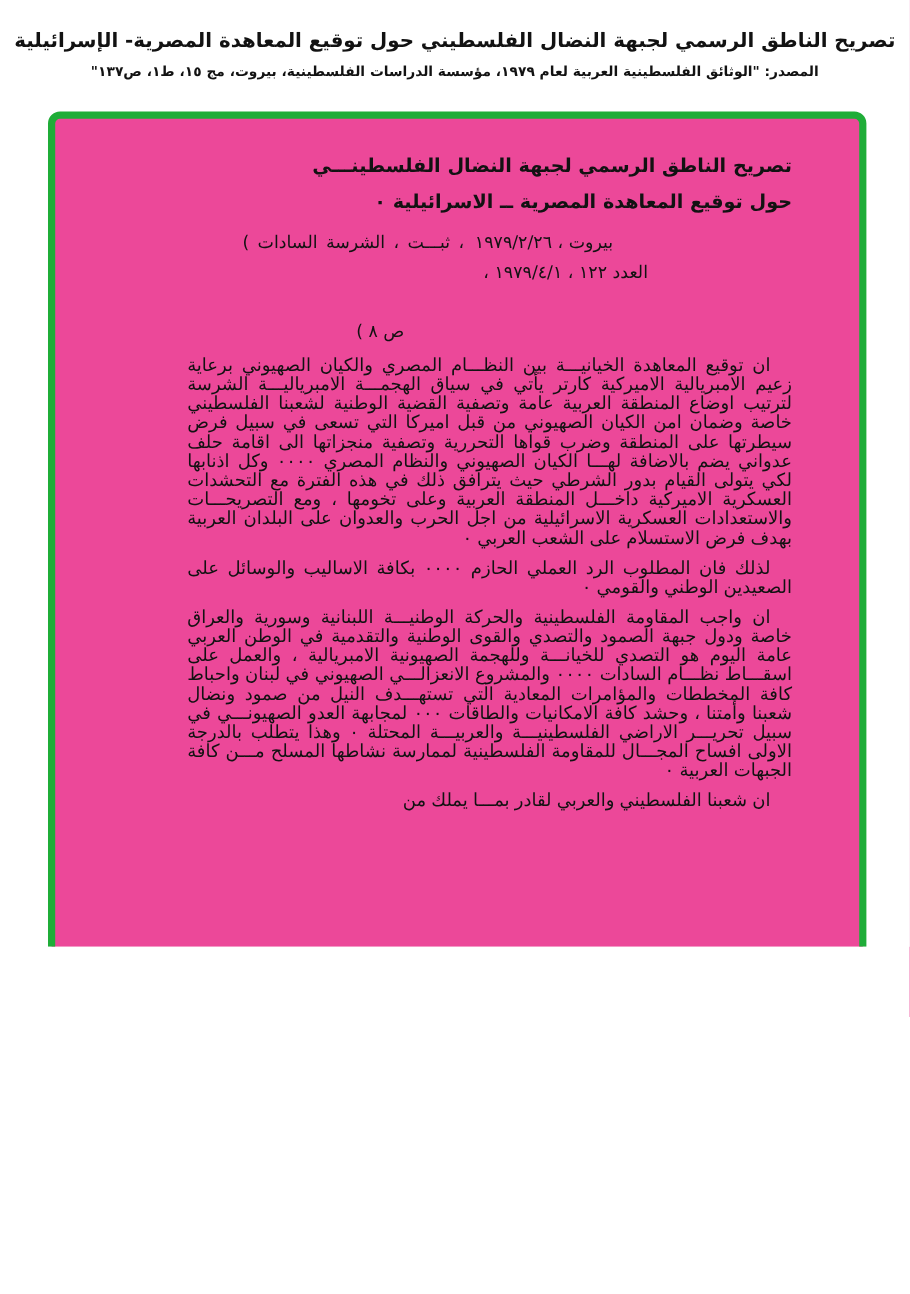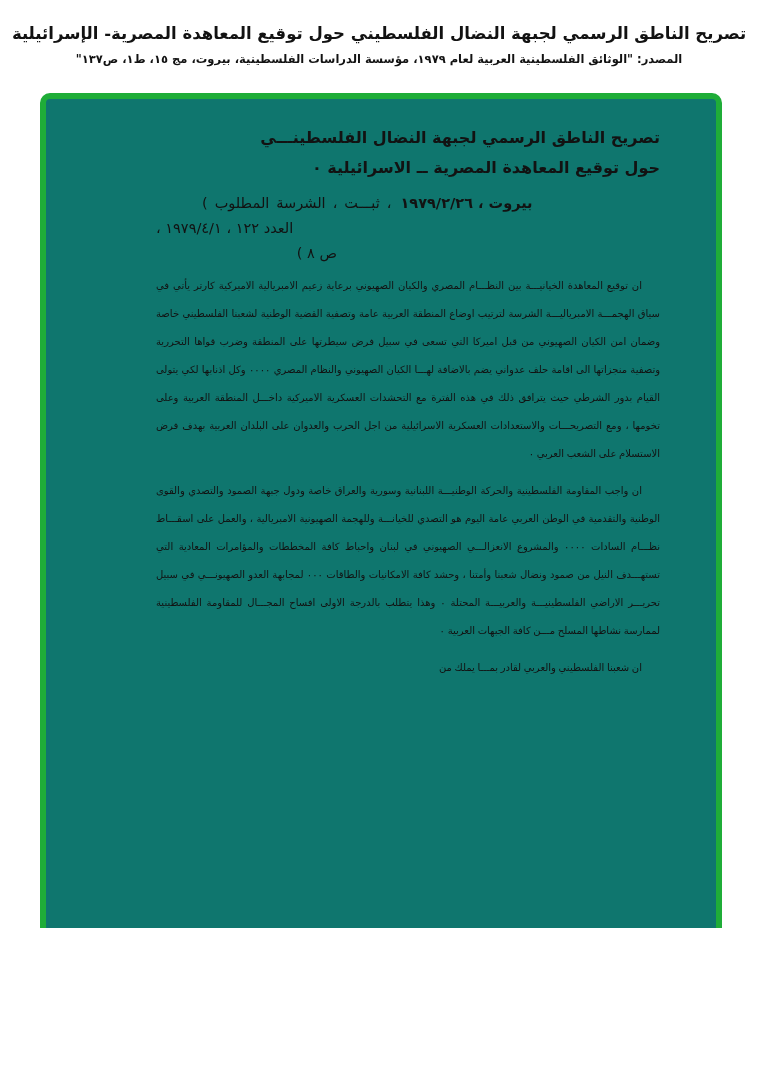--- a/index.html
+++ b/index.html
@@ -1,21 +1,21 @@
 <!DOCTYPE html>
 <html lang="ar" style="--frame-green: #1fad38; --ink: #121212; --bg: #ffffff;"><head>
 <meta charset="utf-8">
 <style>
   :root { --frame-green: #1fad38; --ink: #121212; --bg: #ffffff; }
   * { margin: 0; padding: 0; box-sizing: border-box; }
   html, body { background: #fff; }
   .page {
     position: relative;
     width: 758px;
-    height: 928px;
+    height: 789px;
     background: var(--bg);
     font-family: "DejaVu Sans", sans-serif;
     color: var(--ink);
     overflow: hidden;
   }
   
   .top-header { position: absolute; top: 24px; left: 0; width: 100%; text-align: center; }
   .top-title {
     direction: rtl;
     font-size: 16.5px;
@@ -28,21 +28,21 @@
     font-size: 11.5px;
     font-weight: 700;
   }
   
   .doc-frame {
     position: absolute;
     left: 40px; top: 93px;
     width: 682px; height: 933px;
     border: 6px solid var(--frame-green);
     border-radius: 10px;
-    background: #0f766e;
+    background: #ec4899;
     overflow: hidden;
   }
   .doc-content {
     direction: rtl;
     height: 100%;
     padding: 24px 56px 16px 110px;
   }
   
   .doc-heading {
     text-align: right;
@@ -54,31 +54,31 @@
   .citation { margin-top: 8px; font-size: 14.5px; line-height: 25px; }
   .cite-row1 {
     display: flex;
     direction: ltr;
     justify-content: flex-start;
     align-items: baseline;
     gap: 9px;
     margin-left: 46px;
   }
   .paren-group { display: inline-flex; direction: ltr; gap: 7px; white-space: nowrap; }
-  .cite-date { direction: rtl; unicode-bidi: isolate; white-space: nowrap; font-weight: bold; }
-  .cite-line2 { direction: rtl; text-align: left; margin-left: 0; margin-right: 120px; white-space: nowrap; }
-  .cite-line3 { direction: rtl; text-align: right; margin-right: 323px; white-space: nowrap; }
+  .cite-date { direction: rtl; unicode-bidi: isolate; white-space: nowrap; }
+  .cite-line2 { direction: rtl; text-align: right; margin-left: 0; margin-right: 120px; white-space: nowrap; }
+  .cite-line3 { direction: rtl; text-align: right; margin-right: 323px; white-space: nowrap; margin-top: 24px; }
   
   .doc-body { margin-top: 6px; }
   .doc-body p {
     direction: rtl;
     text-align: justify;
     text-indent: 18px;
-    font-size: 10px;
-    line-height: 28px;
+    font-size: 15px;
+    line-height: 16px;
     margin-bottom: 9px;
     word-spacing: -0.5px;
   }
   .doc-body p.bold-par { font-weight: 400; }
   
   .page-number {
     position: absolute;
     left: 0; top: 1036px;
     width: 100%;
     text-align: center;
@@ -101,34 +101,35 @@
 
       <h2 class="doc-heading">
         <div>تصريح الناطق الرسمي لجبهة النضال الفلسطينـــي</div>
         <div>حول توقيع المعاهدة المصرية ــ الاسرائيلية ٠</div>
       </h2>
 
       <div class="citation">
         <div class="cite-row1">
           <span class="paren-group">
             <span>(</span>
-            <span>المطلوب</span>
+            <span>السادات</span>
             <span>الشرسة</span>
             <span>،</span>
             <span>ثبـــت</span>
             <span>،</span>
           </span>
           <span class="cite-date">بيروت ، ١٩٧٩/٢/٢٦</span>
         </div>
         <div class="cite-line2">العدد ١٢٢ ، ١٩٧٩/٤/١ ،</div>
         <div class="cite-line3">ص ٨ )</div>
       </div>
 
       <div class="doc-body">
         <p>ان توقيع المعاهدة الخيانيـــة بين النظـــام المصري والكيان الصهيوني برعاية زعيم الامبريالية الاميركية كارتر يأتي في سياق الهجمـــة الامبرياليـــة الشرسة لترتيب اوضاع المنطقة العربية عامة وتصفية القضية الوطنية لشعبنا الفلسطيني خاصة وضمان امن الكيان الصهيوني من قبل اميركا التي تسعى في سبيل فرض سيطرتها على المنطقة وضرب قواها التحررية وتصفية منجزاتها الى اقامة حلف عدواني يضم بالاضافة لهـــا الكيان الصهيوني والنظام المصري ٠٠٠٠ وكل اذنابها لكي يتولى القيام بدور الشرطي حيث يترافق ذلك في هذه الفترة مع التحشدات العسكرية الاميركية داخـــل المنطقة العربية وعلى تخومها ، ومع التصريحـــات والاستعدادات العسكرية الاسرائيلية من اجل الحرب والعدوان على البلدان العربية بهدف فرض الاستسلام على الشعب العربي ٠</p>
+        <p>لذلك فان المطلوب الرد العملي الحازم ٠٠٠٠ بكافة الاساليب والوسائل على الصعيدين الوطني والقومي ٠</p>
         <p>ان واجب المقاومة الفلسطينية والحركة الوطنيـــة اللبنانية وسورية والعراق خاصة ودول جبهة الصمود والتصدي والقوى الوطنية والتقدمية في الوطن العربي عامة اليوم هو التصدي للخيانـــة وللهجمة الصهيونية الامبريالية ، والعمل على اسقـــاط نظـــام السادات ٠٠٠٠ والمشروع الانعزالـــي الصهيوني في لبنان واحباط كافة المخططات والمؤامرات المعادية التي تستهـــدف النيل من صمود ونضال شعبنا وأمتنا ، وحشد كافة الامكانيات والطاقات ٠٠٠ لمجابهة العدو الصهيونـــي في سبيل تحريـــر الاراضي الفلسطينيـــة والعربيـــة المحتلة ٠ وهذا يتطلب بالدرجة الاولى افساح المجـــال للمقاومة الفلسطينية لممارسة نشاطها المسلح مـــن كافة الجبهات العربية ٠</p>
         <p class="bold-par">ان شعبنا الفلسطيني والعربي لقادر بمـــا يملك من</p>
       </div>
 
     </div>
   </section>
 
   <div class="page-number">١</div>
 
 </div>

